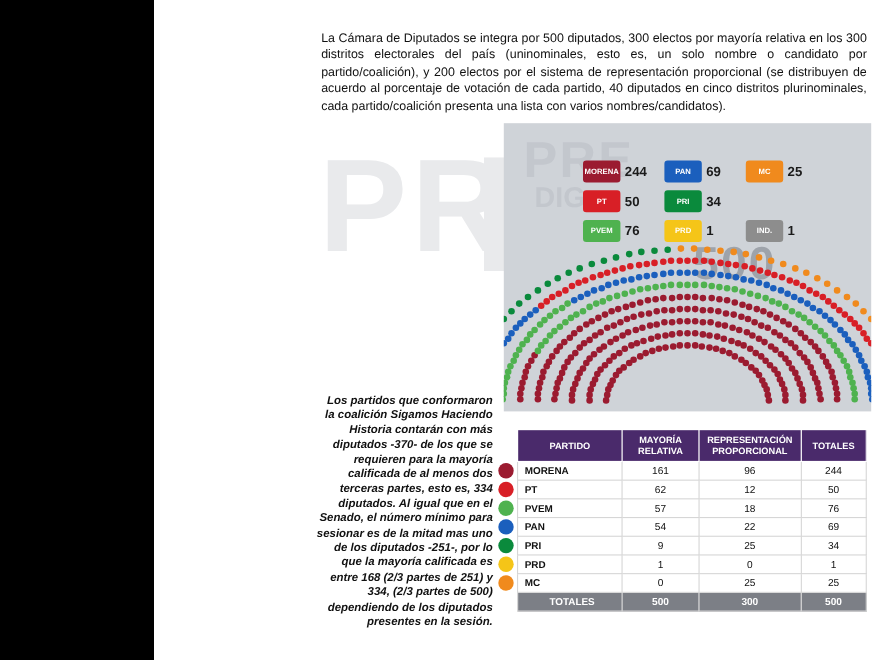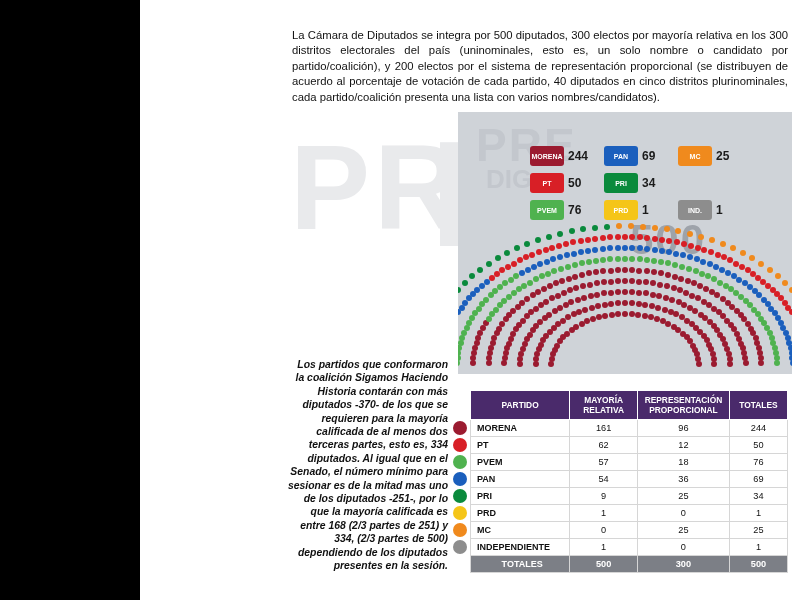--- a/index.html
+++ b/index.html
@@ -633,47 +633,41 @@
         </tr>
         <tr>
           <td class="party pcell"><span class="dot" style="background:#4fb24f"></span>PVEM</td>
           <td>57</td>
           <td>18</td>
           <td>76</td>
         </tr>
         <tr>
           <td class="party pcell"><span class="dot" style="background:#1b5fbd"></span>PAN</td>
           <td>54</td>
-          <td>36</td>
+          <td>22</td>
           <td>69</td>
         </tr>
         <tr>
           <td class="party pcell"><span class="dot" style="background:#0a8a3c"></span>PRI</td>
           <td>9</td>
           <td>25</td>
           <td>34</td>
         </tr>
         <tr>
           <td class="party pcell"><span class="dot" style="background:#f5c518"></span>PRD</td>
           <td>1</td>
           <td>0</td>
           <td>1</td>
         </tr>
         <tr>
           <td class="party pcell"><span class="dot" style="background:#f08a1d"></span>MC</td>
           <td>0</td>
           <td>25</td>
           <td>25</td>
         </tr>
-        <tr>
-          <td class="party pcell"><span class="dot" style="background:#8d8d8d"></span>INDEPENDIENTE</td>
-          <td>1</td>
-          <td>0</td>
-          <td>1</td>
-        </tr>
         <tr class="tot">
           <td class="party" style="text-align:center">TOTALES</td>
           <td>500</td>
           <td>300</td>
           <td>500</td>
         </tr>
       </tbody>
   </table>
 
 </div>

